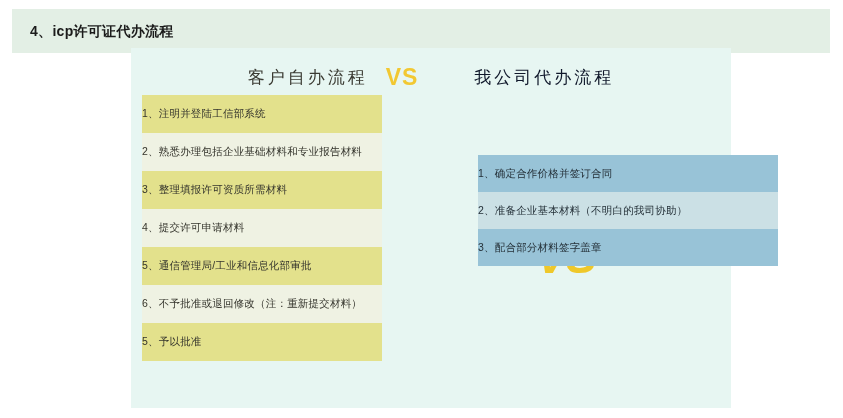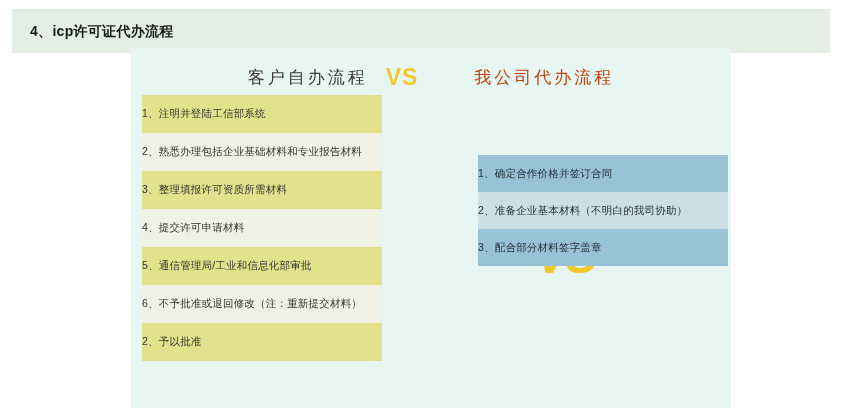--- a/index.html
+++ b/index.html
@@ -71,21 +71,21 @@
     font-size: 23px;
     font-weight: bold;
     color: #f2c832;
     letter-spacing: 1px;
     margin: 0 16px 0 18px;
     line-height: 1;
   }
   .head-right {
     font-family: "Liberation Serif", "DejaVu Serif", serif;
     font-size: 17px;
-    color: #c2410c;
+    color: #0f172a;
     letter-spacing: 3px;
     white-space: nowrap;
     margin-left: 40px;
   }
 
   
   .big-vs {
     position: absolute;
     left: 392px;
     top: 186px;
@@ -107,21 +107,21 @@
     flex-direction: column;
   }
   .col-left {
     left: 11px;          
     top: 47px;           
     width: 240px;        
   }
   .col-right {
     left: 347px;         
     top: 107px;          
-    width: 250px;        
+    width: 300px;        
   }
 
   .step {
     box-sizing: border-box;
     display: flex;
     align-items: center;
     font-family: "Liberation Sans", "DejaVu Sans", sans-serif;
     font-size: 10.5px;
     color: #34342c;
     letter-spacing: 0.2px;
@@ -153,21 +153,21 @@
 
   <div class="big-vs">VS</div>
 
   <div class="col col-left">
     <div class="step y-odd">1、注明并登陆工信部系统</div>
     <div class="step y-even">2、熟悉办理包括企业基础材料和专业报告材料</div>
     <div class="step y-odd">3、整理填报许可资质所需材料</div>
     <div class="step y-even">4、提交许可申请材料</div>
     <div class="step y-odd">5、通信管理局/工业和信息化部审批</div>
     <div class="step y-even">6、不予批准或退回修改（注：重新提交材料）</div>
-    <div class="step y-odd">2、予以批准</div>
+    <div class="step y-odd">5、予以批准</div>
   </div>
 
   <div class="col col-right">
     <div class="step b-odd">1、确定合作价格并签订合同</div>
     <div class="step b-even">2、准备企业基本材料（不明白的我司协助）</div>
     <div class="step b-odd">3、配合部分材料签字盖章</div>
   </div>
 
 </div>
 

